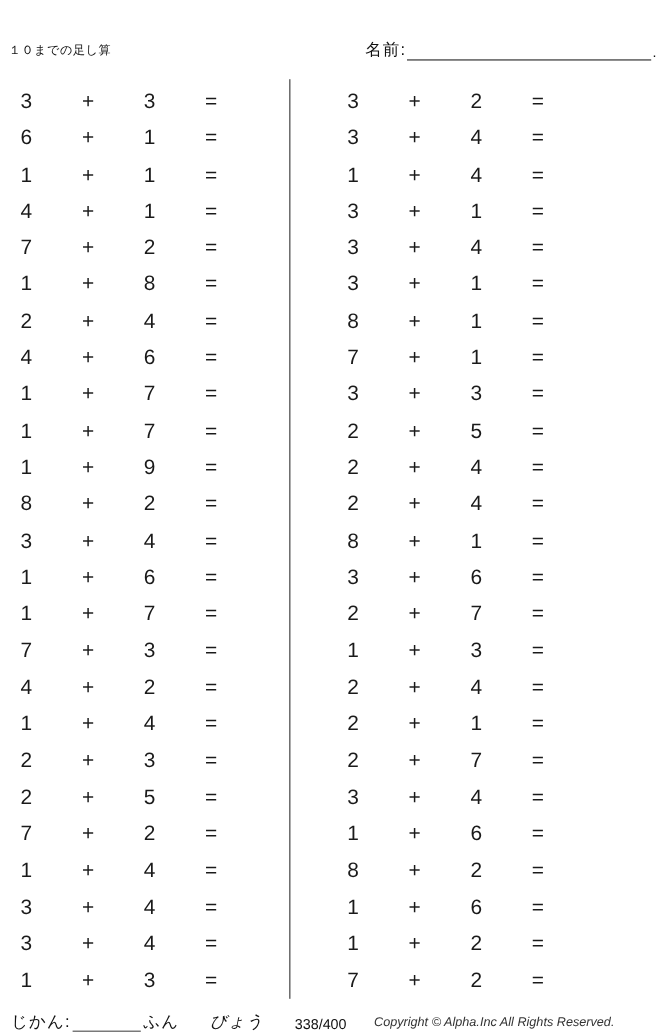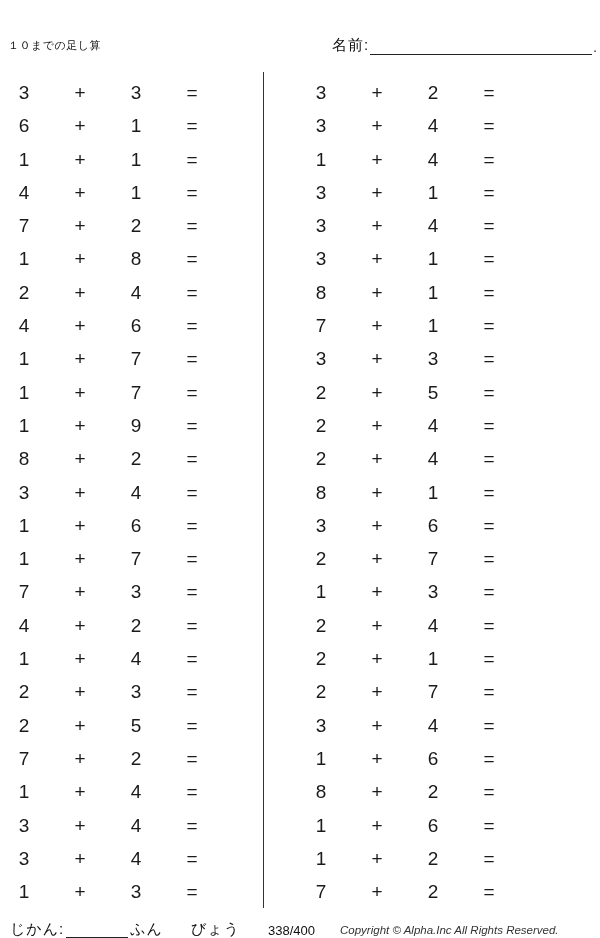--- a/index.html
+++ b/index.html
@@ -129,21 +129,21 @@
     border-bottom: 1px solid #222222;
     height: 16px;
     margin: 0 2px;
   }
   .time-unit1 { letter-spacing: 1px; }
   .time-blank2 {
     display: inline-block;
     width: 28px;
     height: 16px;
   }
-  .time-unit2 { letter-spacing: 1px; }
+  .time-unit2 { letter-spacing: 1px; font-style: italic; }
   .page-num {
     position: absolute;
     left: 268px;
     top: 3px;
     font-size: 13px;
     text-align: right;
   }
   .copyright {
     position: absolute;
     left: 340px;

